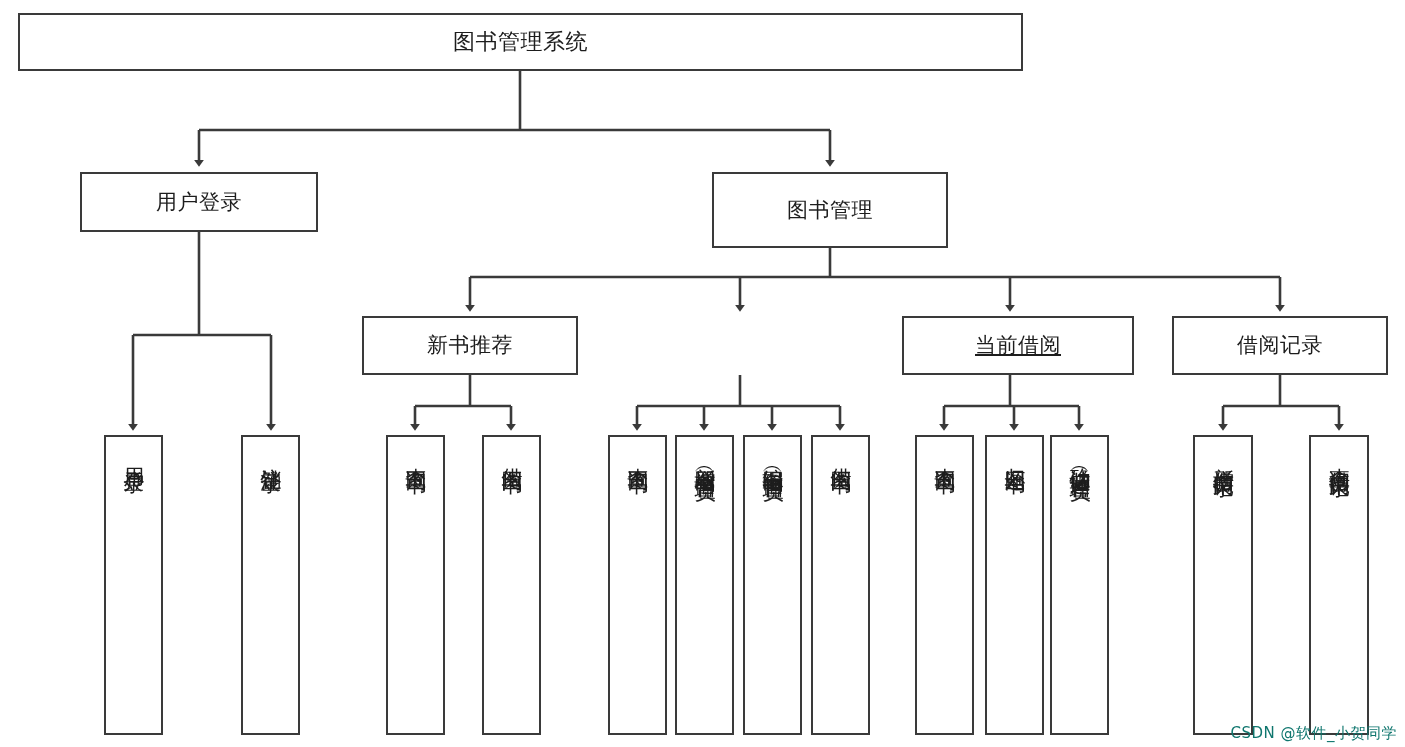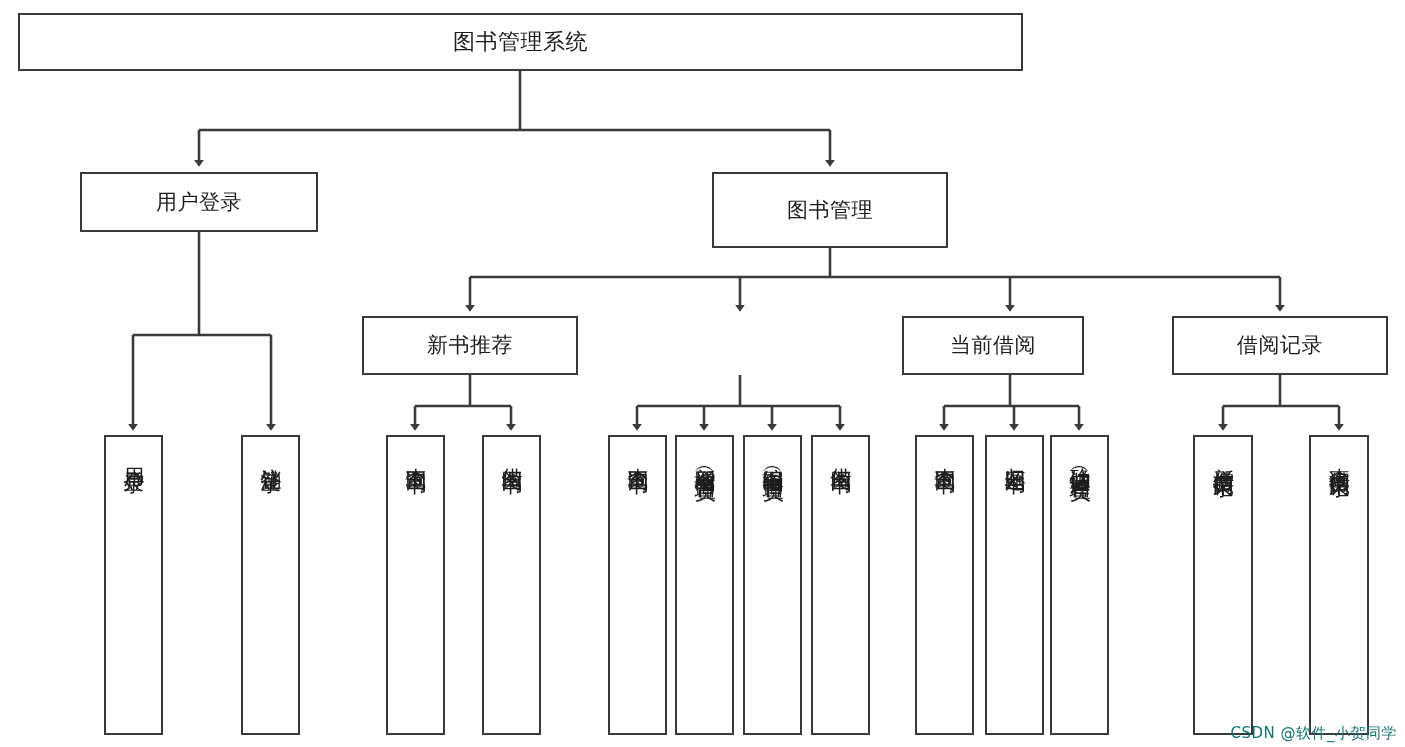--- a/index.html
+++ b/index.html
@@ -134,21 +134,21 @@
   <div class="node horiz" style="left:80px; top:172px; width:238px; height:60px;">
     <span class="label">用户登录</span>
   </div>
   <div class="node horiz" style="left:712px; top:172px; width:236px; height:76px;">
     <span class="label">图书管理</span>
   </div>
 
   <div class="node horiz" style="left:362px; top:316px; width:216px; height:59px;">
     <span class="label">新书推荐</span>
   </div>
-  <div class="node horiz" style="left:902px; top:316px; width:182px; height:59px;">
+  <div class="node horiz" style="left:902px; top:316px; width:232px; height:59px;text-decoration:underline;">
     <span class="label">当前借阅</span>
   </div>
   <div class="node horiz" style="left:1172px; top:316px; width:216px; height:59px;font-family:Liberation Serif, serif;">
     <span class="label">借阅记录</span>
   </div>
 
   <div class="node vert" style="left:104px; top:435px; width:59px; height:300px;">
     <span class="label">用户登录</span>
   </div>
   <div class="node vert" style="left:241px; top:435px; width:59px; height:300px;">

